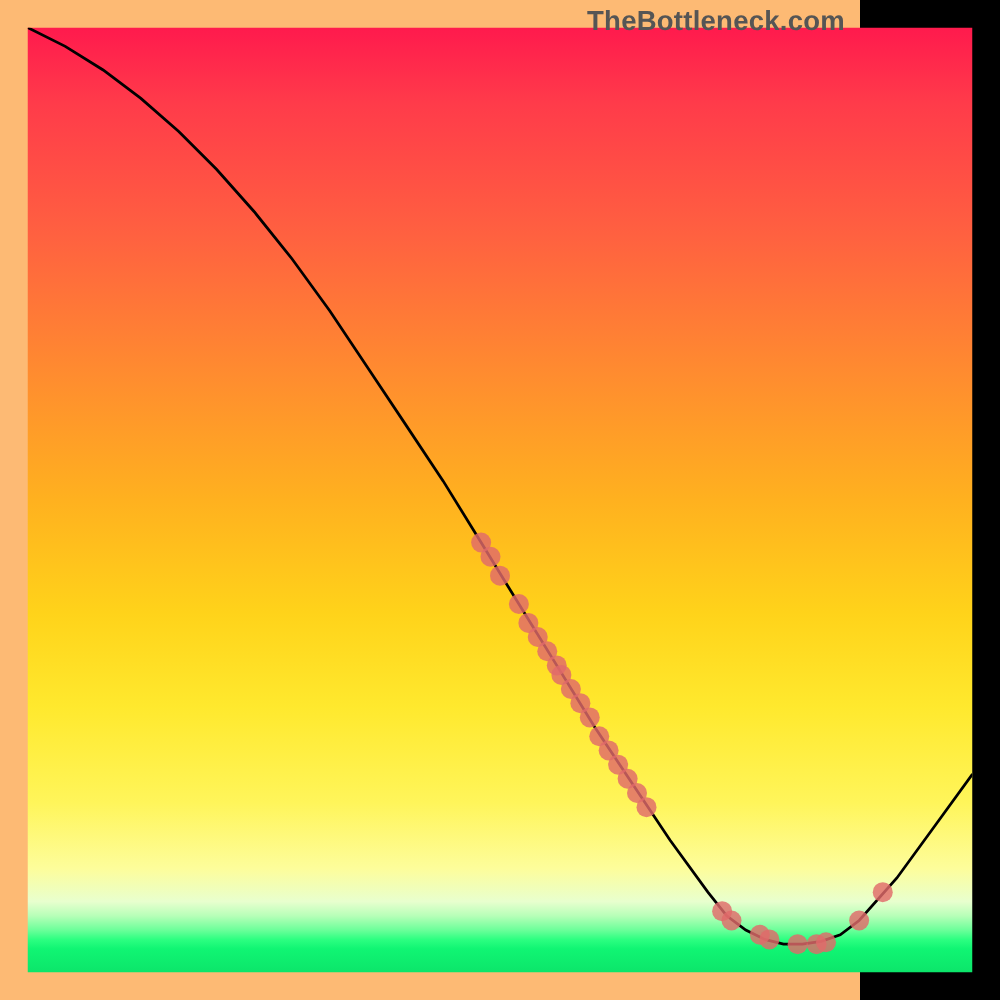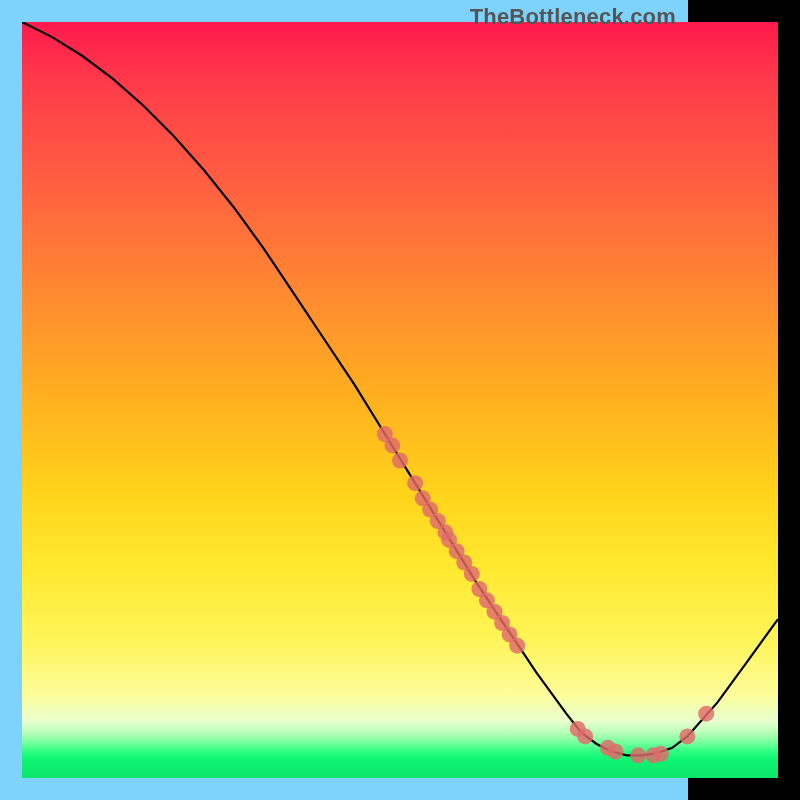--- a/index.html
+++ b/index.html
@@ -8,21 +8,21 @@
     width: 800px;
     height: 800px;
     background: #000;
     font-family: Arial, Helvetica, sans-serif;
     overflow: hidden;
   }
   .frame {
     position: relative;
     width: 688px;
     height: 800px;
-    background: #7dd3fc;
+    background: #fdba74;
     text-align: center;
   }
   .watermark {
     position: absolute;
     top: 4px;
     right: 12px;
     color: #555;
     font-size: 22px;
     font-weight: 600;
     letter-spacing: 0.2px;

